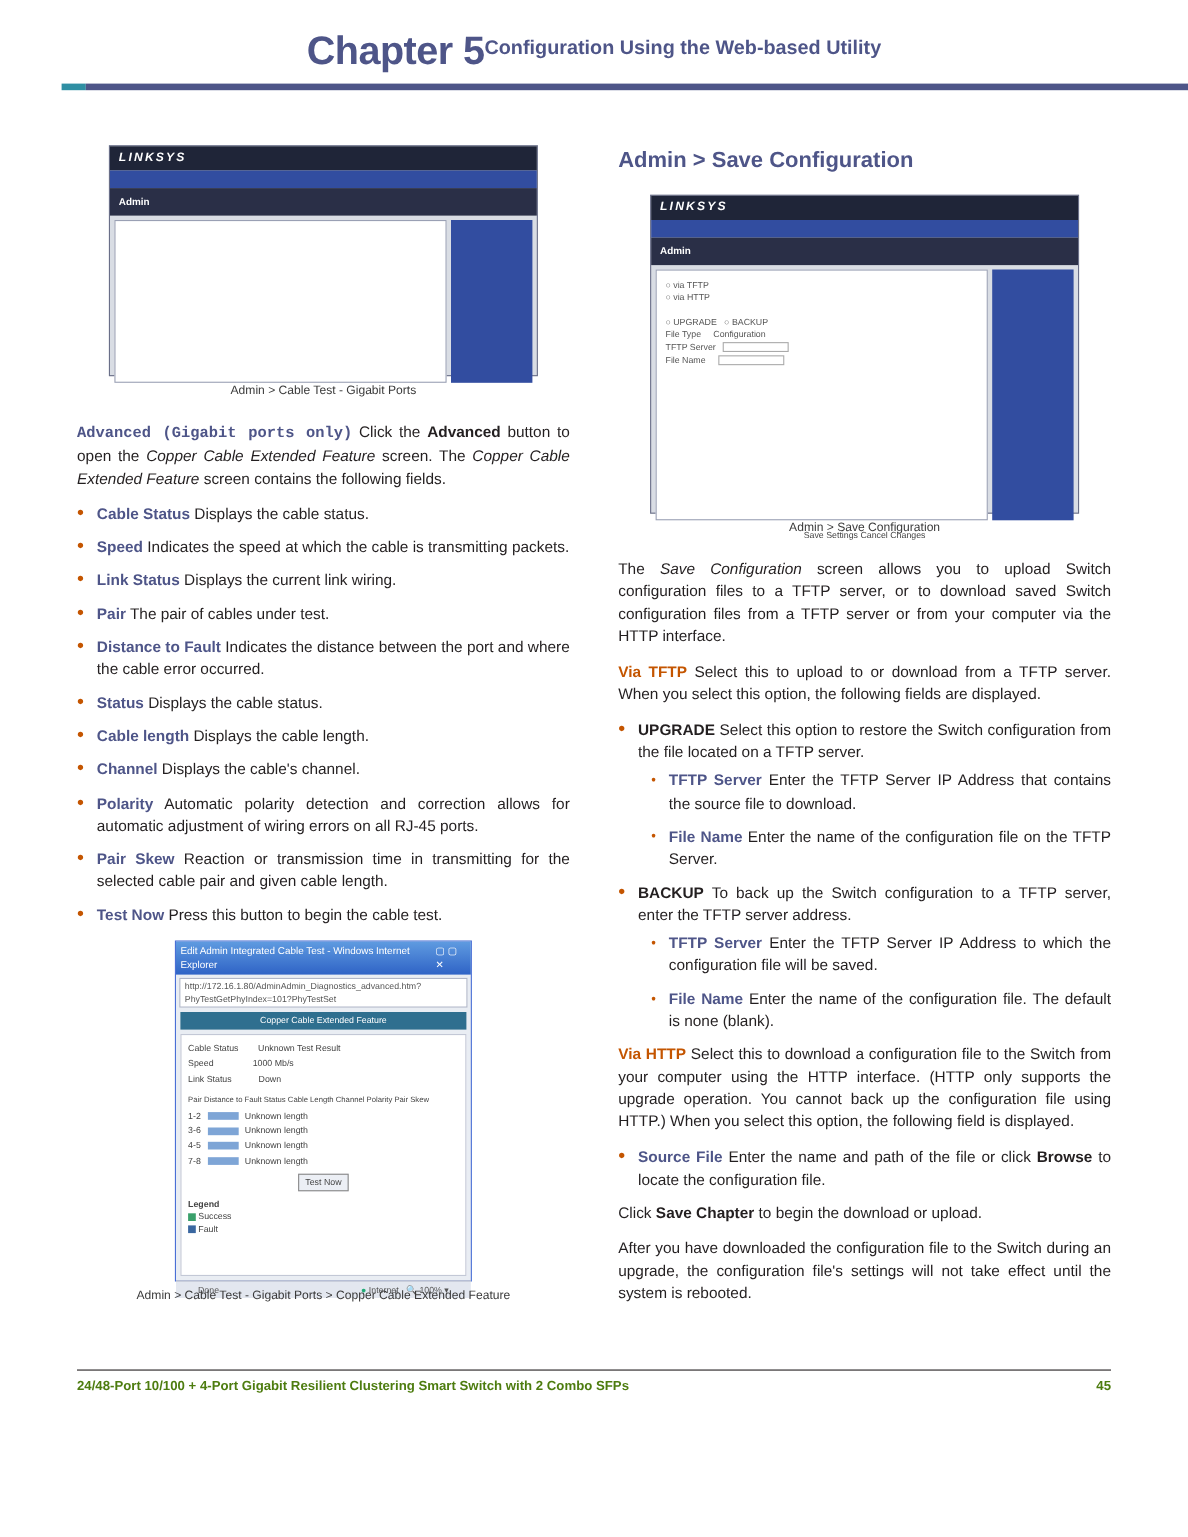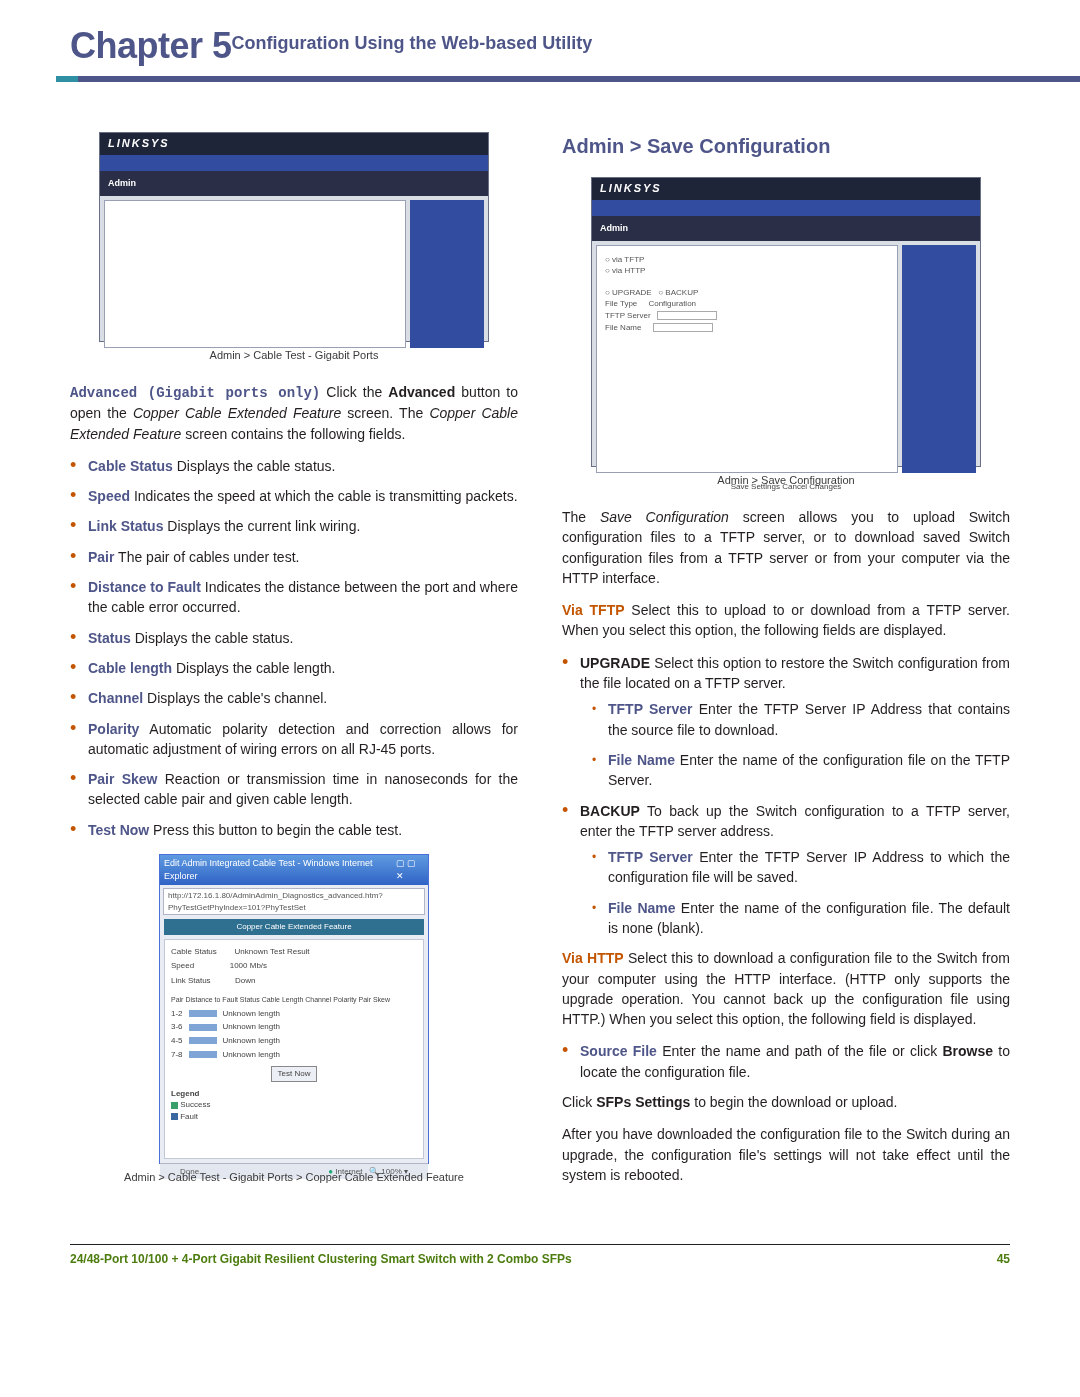--- a/index.html
+++ b/index.html
@@ -14,21 +14,21 @@
   }
   .page { width: 1080px; }
 
   
   .header {
     height: 68px;
     background: #fff;
     padding: 20px 70px 0 70px;
     display: flex;
     align-items: flex-start;
-    justify-content: flex-start;
+    justify-content: center;
   }
   .chapter-title {
     color: #4e5588;
     font-size: 36px;
     font-weight: 700;
     letter-spacing: -0.5px;
   }
   .section-title {
     color: #4e5588;
     font-size: 18px;
@@ -267,21 +267,21 @@
       <ul class="bullets">
         <li><span class="term">Cable Status</span><span>  Displays the cable status.</span></li>
         <li><span class="term">Speed</span><span> Indicates the speed at which the cable is transmitting packets.</span></li>
         <li><span class="term">Link Status</span><span>  Displays the current link wiring.</span></li>
         <li><span class="term">Pair</span><span>  The pair of cables under test.</span></li>
         <li><span class="term">Distance to Fault</span><span>  Indicates the distance between the port and where the cable error occurred.</span></li>
         <li><span class="term">Status</span><span>  Displays the cable status.</span></li>
         <li><span class="term">Cable length</span><span>  Displays the cable length.</span></li>
         <li><span class="term">Channel</span><span>  Displays the cable's channel.</span></li>
         <li><span class="term">Polarity</span><span>  Automatic polarity detection and correction allows for automatic adjustment of wiring errors on all RJ-45 ports.</span></li>
-        <li><span class="term">Pair Skew</span><span> Reaction or transmission time in nanoseconds for the selected cable pair and given cable length.</span></li>
+        <li><span class="term">Pair Skew</span><span> Reaction or transmission time in transmitting for the selected cable pair and given cable length.</span></li>
         <li><span class="term">Test Now</span><span>  Press this button to begin the cable test.</span></li>
       </ul>
 
       <div class="ie-win">
         <div class="ie-title">
           <span>Edit Admin Integrated Cable Test - Windows Internet Explorer</span>
           <span>▢ ▢ ✕</span>
         </div>
         <div class="ie-addr">http://172.16.1.80/AdminAdmin_Diagnostics_advanced.htm?PhyTestGetPhyIndex=101?PhyTestSet</div>
         <div class="ie-section-head">Copper Cable Extended Feature</div>
@@ -377,21 +377,21 @@
         <span class="orange">Via HTTP</span><span>  Select this to download a configuration file to the Switch from your computer using the HTTP interface. (HTTP only supports the upgrade operation. You cannot back up the configuration file using HTTP.) When you select this option, the following field is displayed.</span>
       </p>
 
       <ul class="bullets">
         <li>
           <span class="term">Source File</span><span>  Enter the name and path of the file or click </span><span class="bold">Browse</span><span> to locate the configuration file.</span>
         </li>
       </ul>
 
       <p class="para">
-        <span>Click </span><span class="bold">SFPs Settings</span><span> to begin the download or upload.</span>
+        <span>Click </span><span class="bold">Save Chapter</span><span> to begin the download or upload.</span>
       </p>
 
       <p class="para">After you have downloaded the configuration file to the Switch during an upgrade, the configuration file's settings will not take effect until the system is rebooted.</p>
     </div>
   </div>
 
   <div class="footer">
     <div class="footer-rule"></div>
     <div class="footer-row">
       <span>24/48-Port 10/100 + 4-Port Gigabit Resilient Clustering Smart Switch with 2 Combo SFPs</span>

